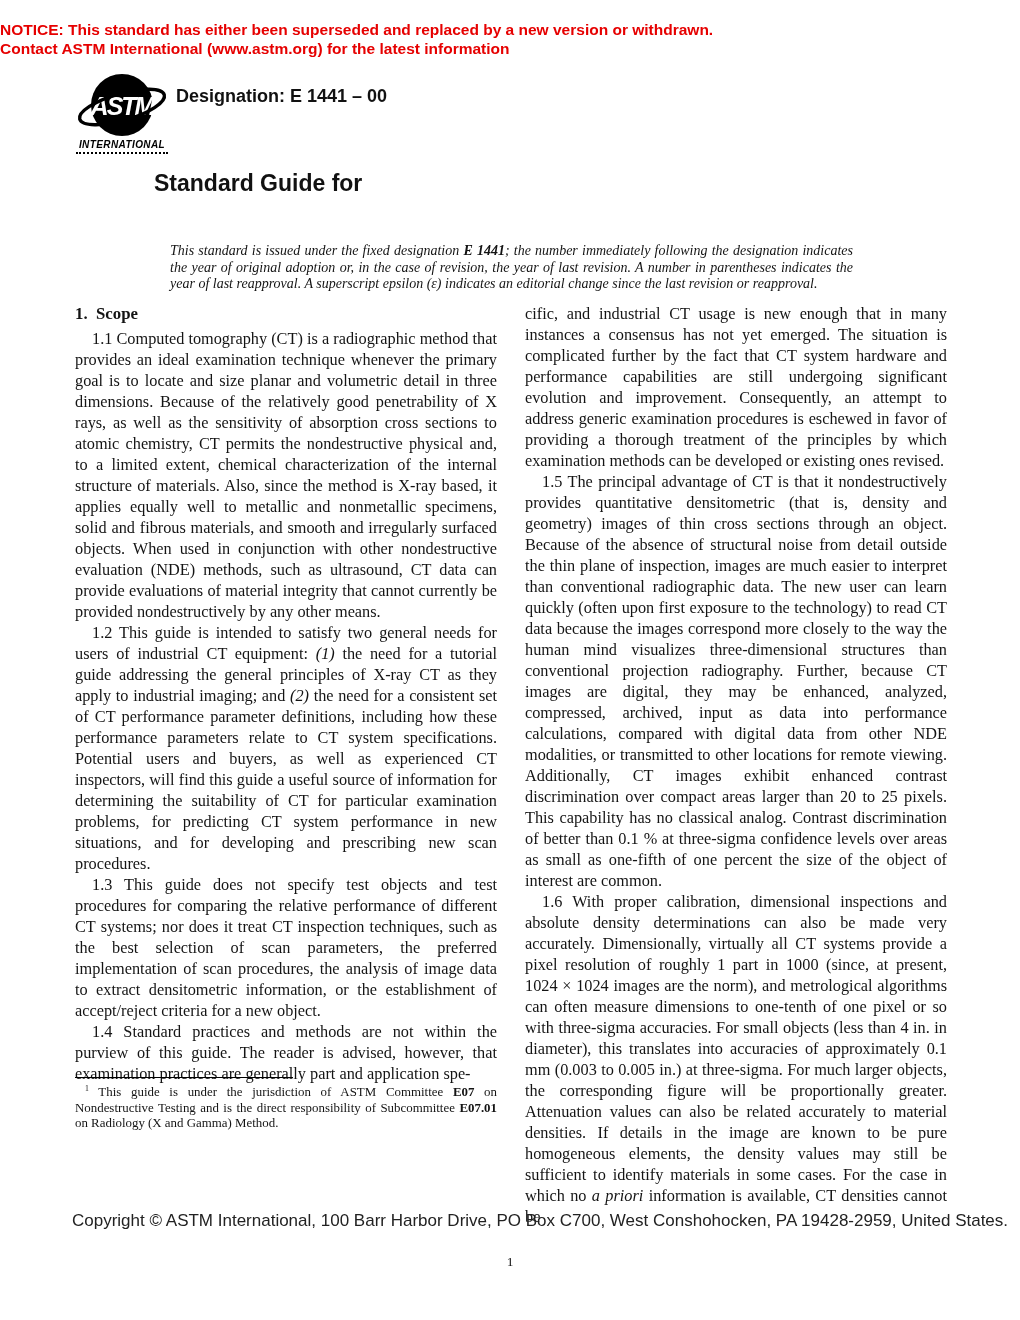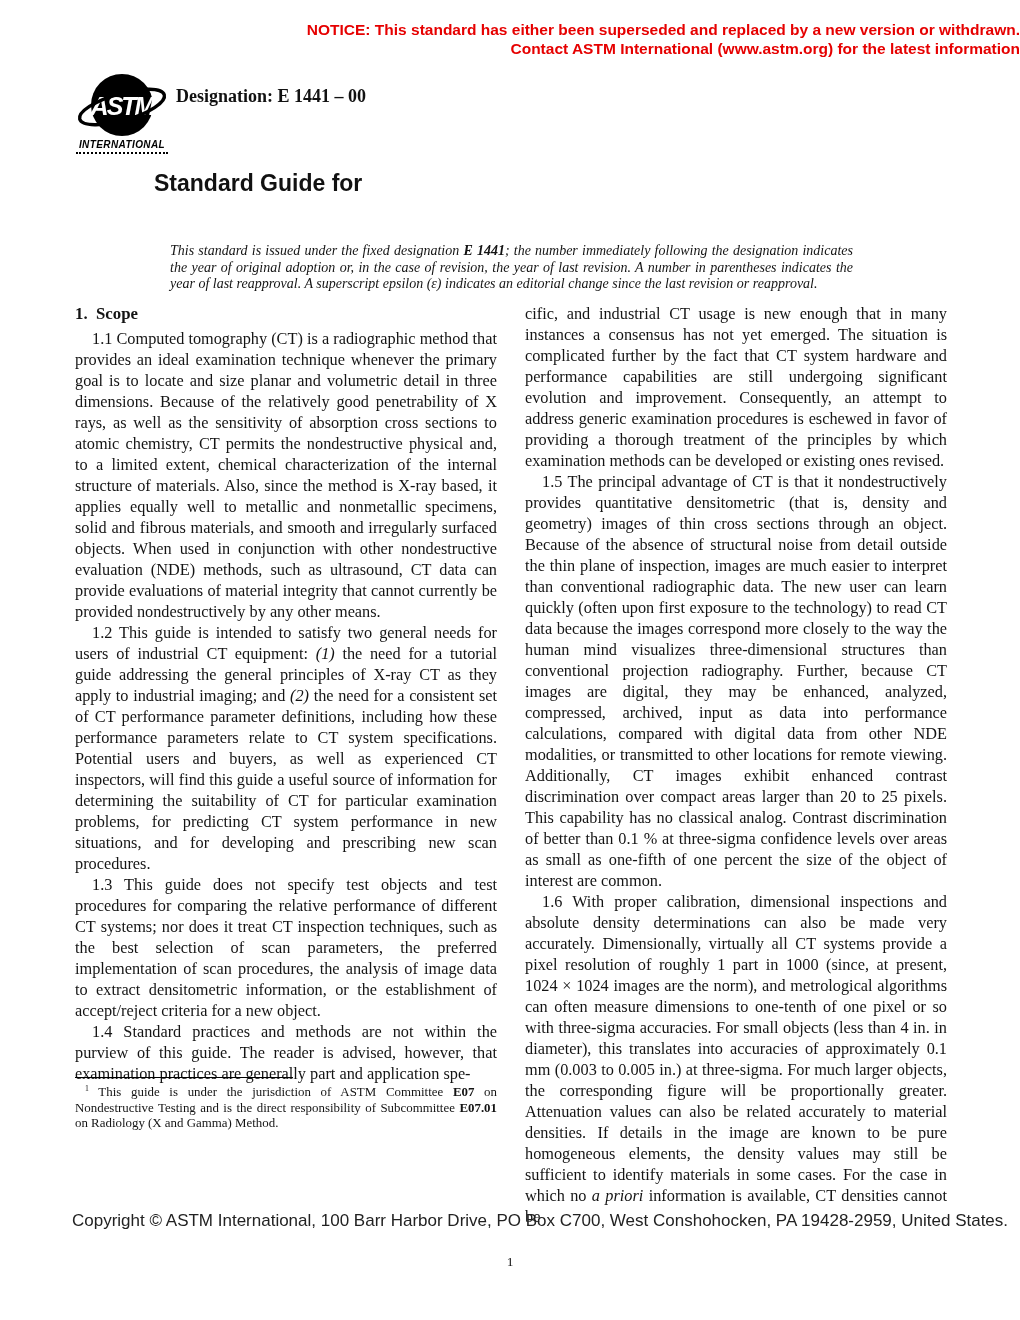--- a/index.html
+++ b/index.html
@@ -5,36 +5,36 @@
   html,body { margin:0; padding:0; background:#ffffff; }
   .page {
     position:relative; width:1020px; height:1320px; background:#ffffff;
     font-family:"Liberation Serif", serif; color:#141414; overflow:hidden;
   }
   .it { font-style:italic; }
   .bd { font-weight:bold; }
   sup { font-size:0.6em; vertical-align:super; line-height:0; }
 
   .notice {
-    position:absolute; top:21px; left:0; width:100%; text-align:right;
+    position:absolute; top:21px; left:0; width:100%; text-align:left;
     font-family:"Liberation Sans", sans-serif; font-weight:bold;
     font-size:15.5px; line-height:18.5px;
   }
 
   .logo { position:absolute; left:76px; top:70px; width:92px; }
   .logo svg { display:block; }
   .logo-intl {
     font-family:"Liberation Sans", sans-serif; font-weight:bold; font-style:italic;
     font-size:10px; letter-spacing:0.4px; text-align:center;
     border-bottom:2px dotted #000; padding-bottom:2px; margin-top:-5px; color:#000;
   }
 
   .designation {
     position:absolute; left:176px; top:86px;
-    font-family:Liberation Serif, serif; font-weight:bold; font-size:18px; color:#111;
+    font-family:Liberation Sans, sans-serif; font-weight:bold; font-size:18px; color:#111;
   }
 
   .doc-title {
     position:absolute; left:154px; top:170px;
     font-family:"Liberation Sans", sans-serif; font-weight:bold;
     font-size:23px; line-height:27.5px; color:#111;
   }
 
   .preamble {
     position:absolute; left:170px; top:243px; width:683px;

